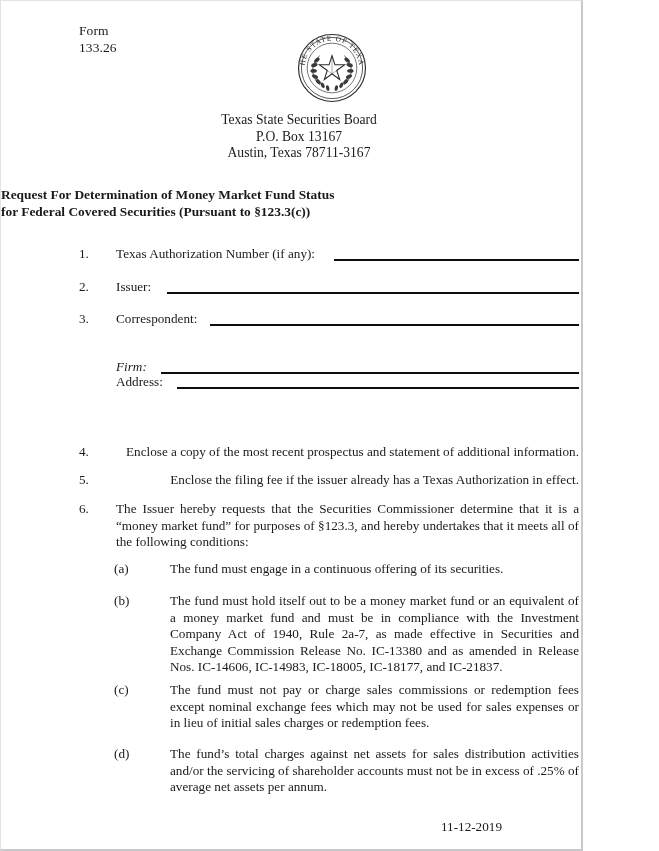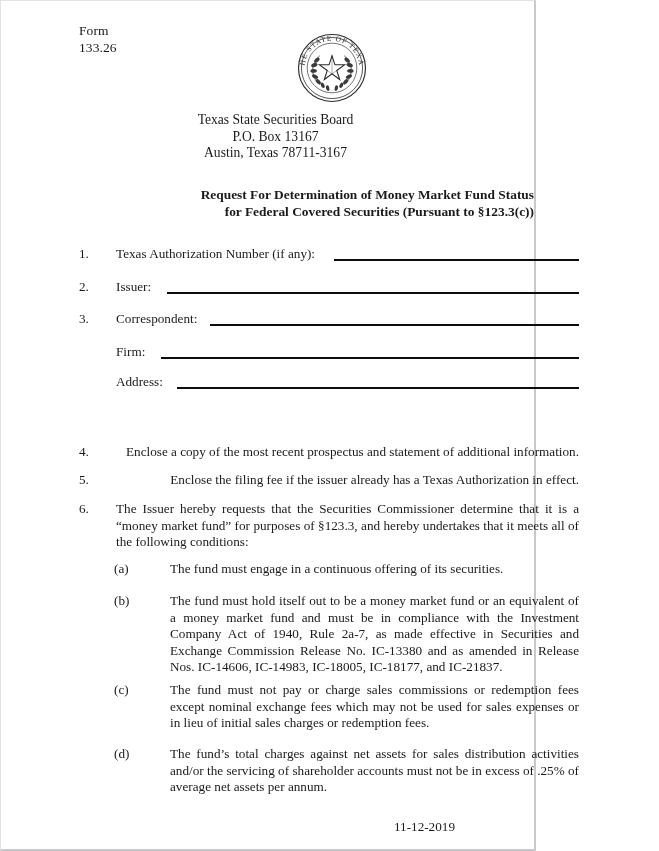--- a/index.html
+++ b/index.html
@@ -10,21 +10,21 @@
   body {
     width: 659px;
     height: 851px;
     overflow: hidden;
     font-family: "Liberation Serif", "DejaVu Serif", serif;
     color: #1a1a1a;
   }
 
   #page {
     position: relative;
-    width: 536px;
+    width: 583px;
     height: 851px;
     background: #ffffff;
     box-sizing: border-box;
     border-right: 2px solid #c9c9cc;
     border-bottom: 2px solid #c9c9cc;
     border-top: 1px solid #e3e3e6;
     border-left: 1px solid #e3e3e6;
   }
 
   
@@ -57,21 +57,21 @@
     line-height: 16.6px;
     padding-left: 16px;
   }
   .org-block div { white-space: nowrap; }
 
   .doc-title {
     position: absolute;
     left: 0;
     right: 0;
     top: 186px;
-    text-align: right;
+    text-align: left;
     font-size: 13.4px;
     line-height: 16.6px;
     font-weight: bold;
   }
   .doc-title div { white-space: nowrap; }
 
   
   .fieldrow {
     position: absolute;
     left: 78px;
@@ -220,21 +220,21 @@
     <span class="lab">Issuer:</span>
     <span class="rule" style="left:88px;"></span>
   </div>
 
   <div class="fieldrow" style="top:310px;">
     <span class="num">3.</span>
     <span class="lab">Correspondent:</span>
     <span class="rule" style="left:131px;"></span>
   </div>
 
-  <div class="fieldrow" style="top:343px;">
+  <div class="fieldrow" style="top:358px;font-style:italic;">
     <span class="lab">Firm:</span>
     <span class="rule" style="left:82px;"></span>
   </div>
 
   <div class="fieldrow" style="top:373px;">
     <span class="lab">Address:</span>
     <span class="rule" style="left:98px;"></span>
   </div>
 
 

